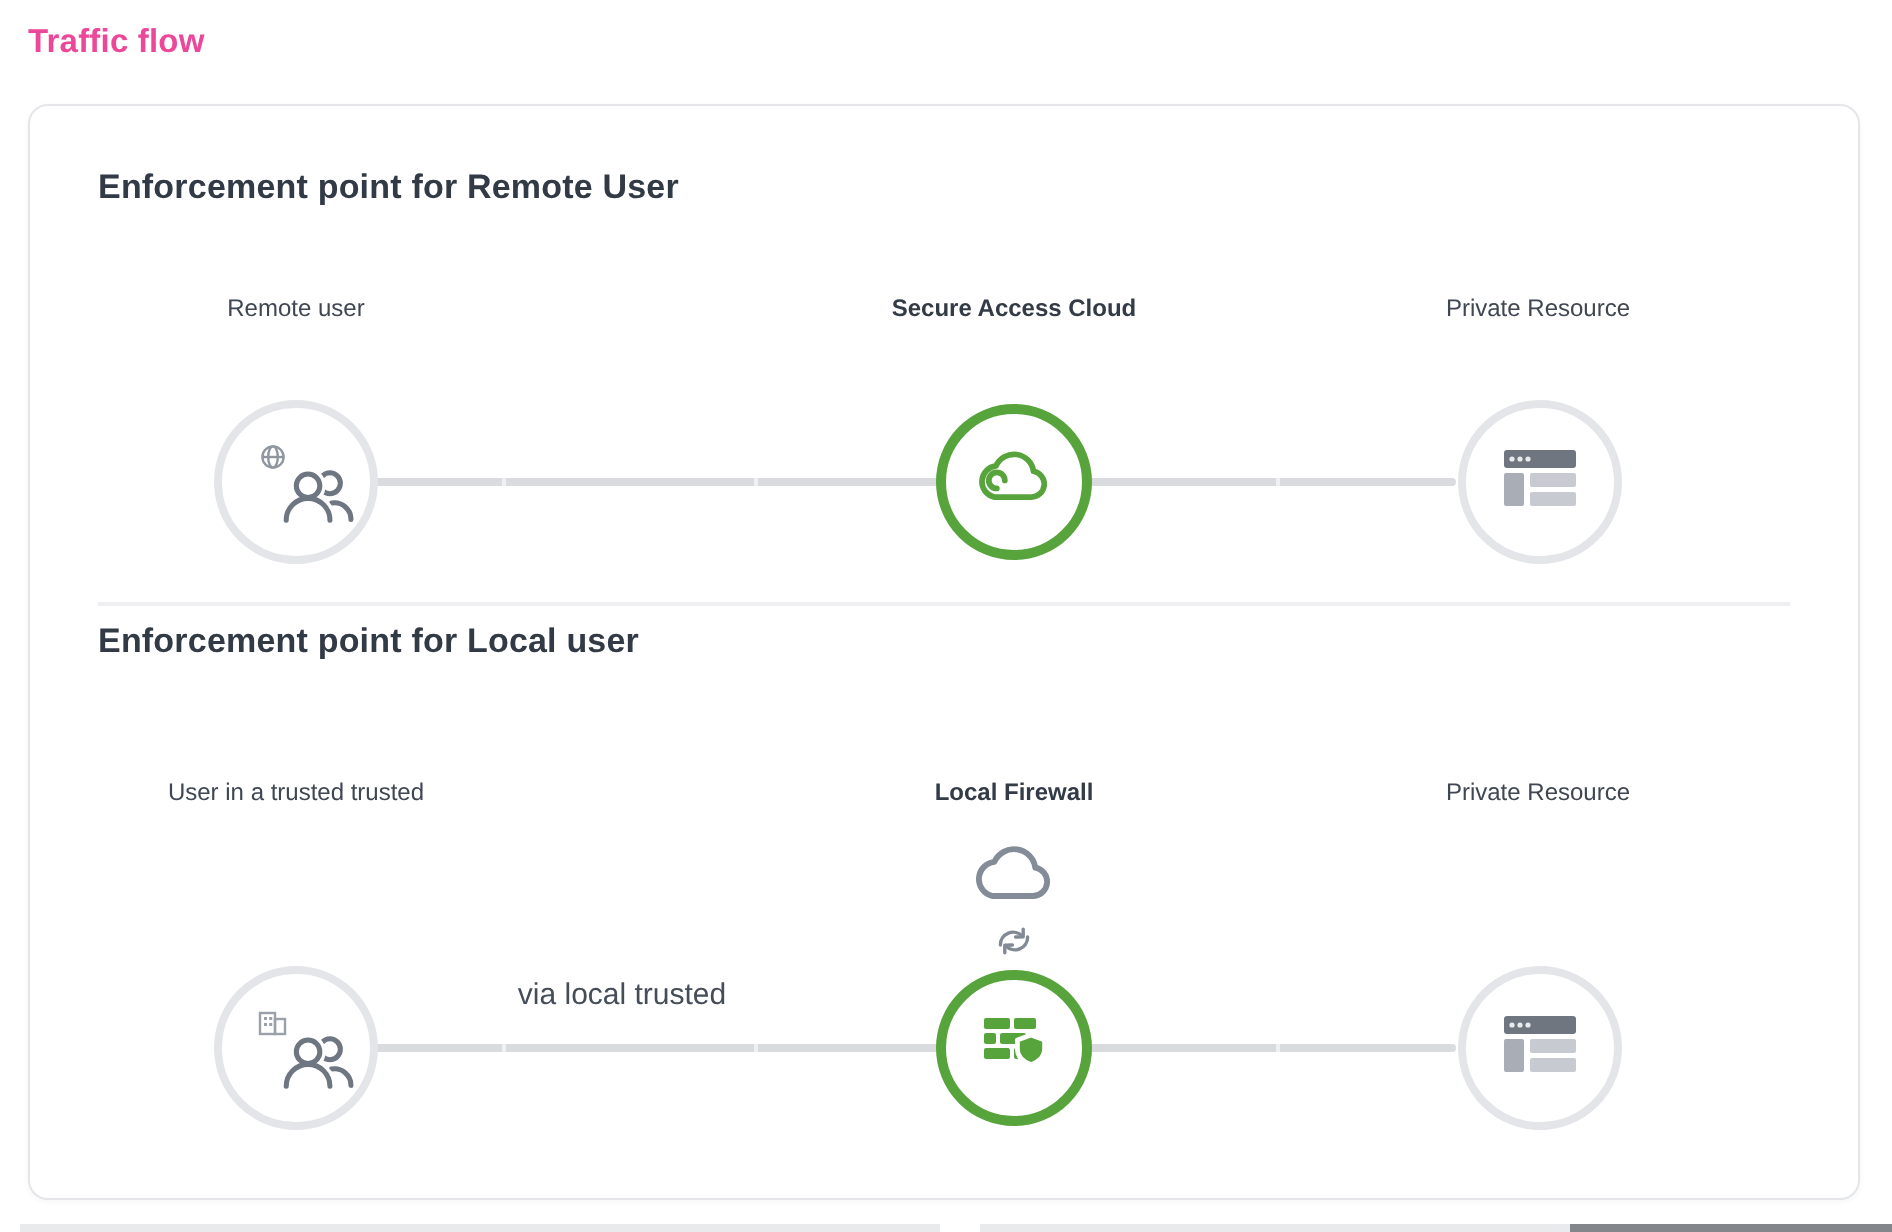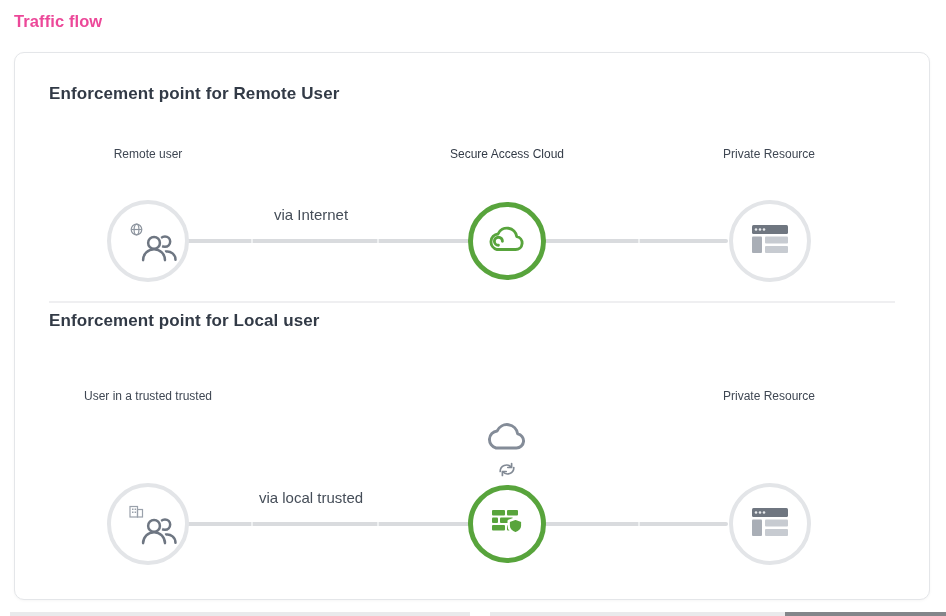--- a/index.html
+++ b/index.html
@@ -20,21 +20,21 @@
     box-sizing:border-box;
     padding-left:40px;
   }
   .section-heading{
     position:absolute;left:34px;
     font-size:17px;font-weight:bold;color:#323a46;letter-spacing:.1px;
   }
   .node-label{
     position:absolute;font-size:12px;color:#3f4753;text-align:center;line-height:26px;
   }
-  .node-label.bold{font-weight:normal;color:#333b47;}
+  .node-label.bold{font-weight:bold;color:#333b47;}
   .connector-label{
     position:absolute;width:200px;text-align:center;
     font-size:15px;color:#454d58;
   }
   .line{
     position:absolute;height:4px;background:#d9dbde;border-radius:2px;z-index:0;
   }
   .joint{
     position:absolute;top:0;width:2px;height:4px;background:#eef0f1;
   }
@@ -61,21 +61,20 @@
 <div class="page-title">Traffic flow</div>
 
 <div class="card">
 
   <div class="section-heading" style="top:31px">Enforcement point for Remote User</div>
 
   <div class="node-label" style="left:33px;top:88px;width:200px">Remote user</div>
   <div class="node-label bold" style="left:342px;top:88px;width:300px">Secure Access Cloud</div>
   <div class="node-label" style="left:604px;top:88px;width:300px">Private Resource</div>
 
-  <div class="connector-label" style="left:196px;top:153px">via Internet</div>
 
   <div class="line" style="left:161px;top:186px;width:552px">
     <div class="joint" style="left:75px"></div>
     <div class="joint" style="left:201px"></div>
     <div class="joint" style="left:462px"></div>
   </div>
 
   <div class="circle gray" style="left:92px;top:147px">
     <span class="badge" style="left:19px;top:18px">
       <svg width="13" height="13" viewBox="0 0 13 13" fill="none" stroke="#8f96a0" stroke-width="1.2">
@@ -123,20 +122,21 @@
         <rect x="13" y="21" width="23" height="7" rx="1" fill="#c7cbd1"></rect>
       </svg>
     </span>
   </div>
 
   <div class="divider" style="top:248px"></div>
 
   <div class="section-heading" style="top:258px">Enforcement point for Local user</div>
 
   <div class="node-label" style="left:48px;top:330px;width:170px">User in a trusted trusted</div>
+  <div class="node-label bold" style="left:342px;top:330px;width:300px">Local Firewall</div>
   <div class="node-label" style="left:604px;top:330px;width:300px">Private Resource</div>
 
   <div class="above-icons" style="left:467px;top:368px;width:50px">
     <span>
       <svg width="46" height="32" viewBox="0 0 44 30" fill="none" stroke="#848c98" stroke-width="2.8" stroke-linejoin="round" stroke-linecap="round">
         <path d="M11.5 25.5 H31 a6.8 6.8 0 0 0 1.2 -13.5 a10.3 10.3 0 0 0 -19.6 -2.8 a8.3 8.3 0 0 0 -1.1 16.3 z"></path>
       </svg>
     </span>
     <span style="margin-top:4px">
       <svg width="20" height="17" viewBox="0 0 20 17" fill="none" stroke="#828a95" stroke-width="1.7" stroke-linecap="round" stroke-linejoin="round">

